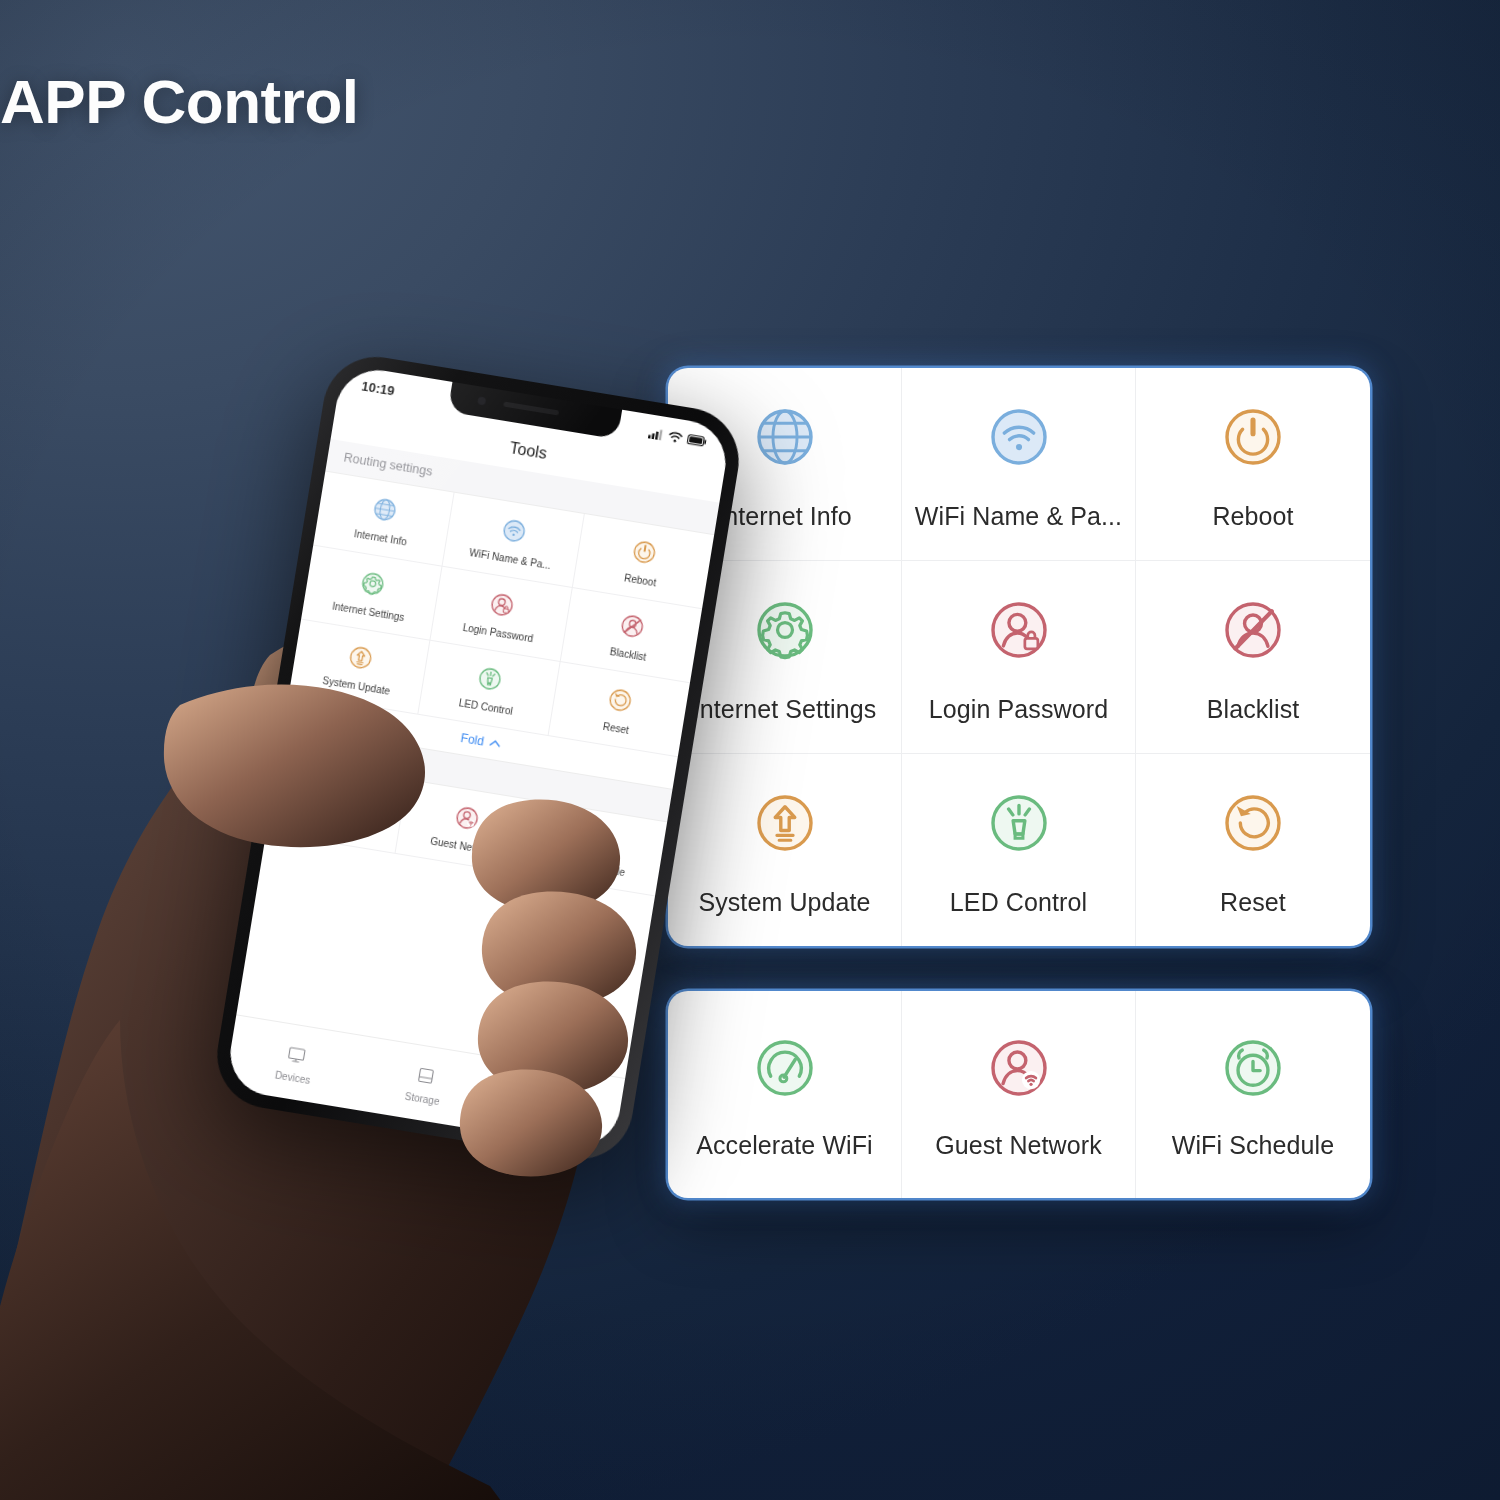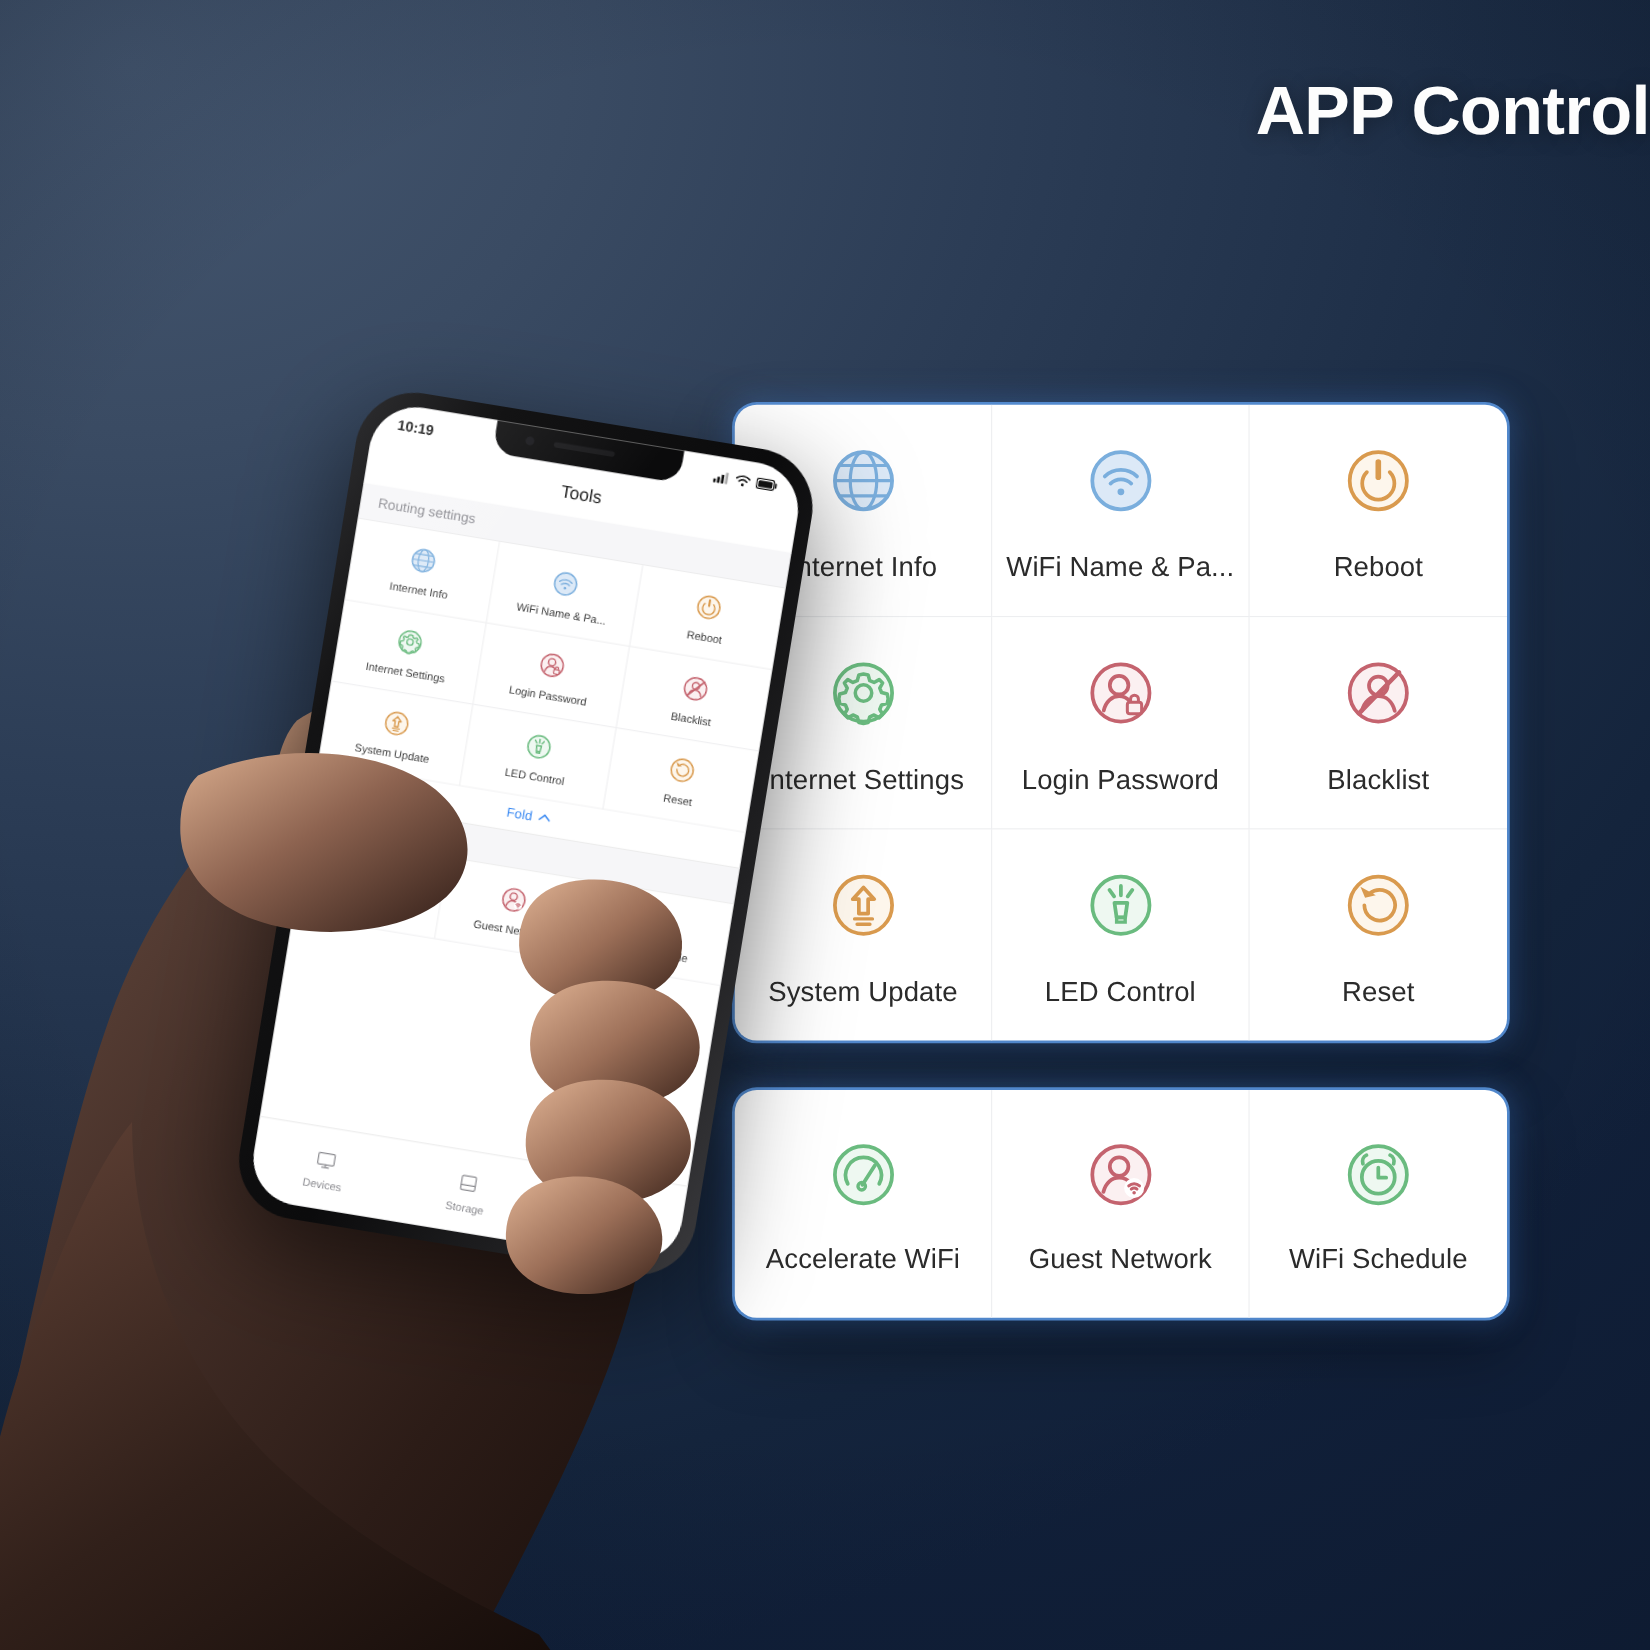--- a/index.html
+++ b/index.html
@@ -16,21 +16,21 @@
     background:
       radial-gradient(120% 100% at 8% 4%, #44566f 0%, #3a4b63 22%, #2b3c55 45%, #1d2e47 68%, #14243c 88%, #11203a 100%);
   }
   .bg-vig{
     position:absolute;inset:0;
     background:radial-gradient(130% 110% at 50% 45%, rgba(0,0,0,0) 38%, rgba(5,12,24,.40) 78%, rgba(3,8,18,.72) 100%);
   }
 
   
   .title{
-    position:absolute;top:66px;left:0;width:1500px;text-align:right;
+    position:absolute;top:66px;left:0;width:1500px;text-align:left;
     color:#fdfdfd;font-size:62px;font-weight:bold;letter-spacing:-.5px;
     text-shadow:0 2px 18px rgba(0,0,0,.35);
   }
 
   
   .card{
     position:absolute;background:#ffffff;border-radius:20px;
     box-shadow:0 0 0 2.5px rgba(90,150,225,.85), 0 0 26px 6px rgba(70,130,215,.30),
                0 26px 60px rgba(0,0,0,.40);
     overflow:hidden;

